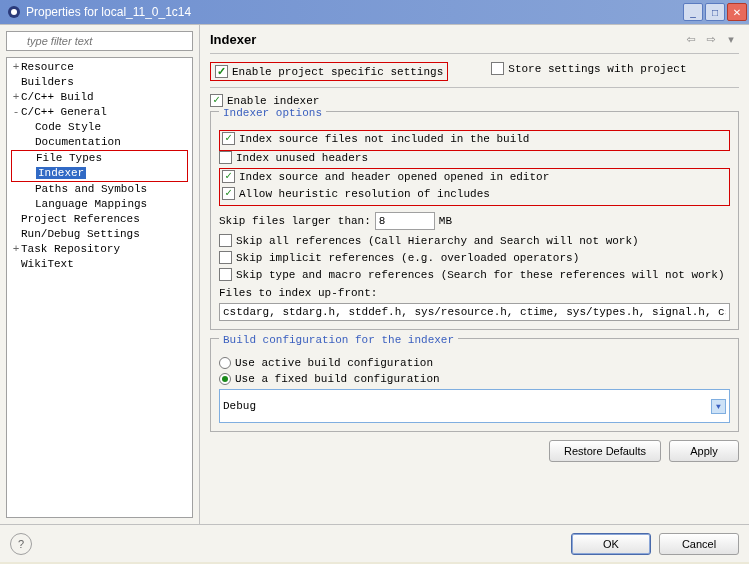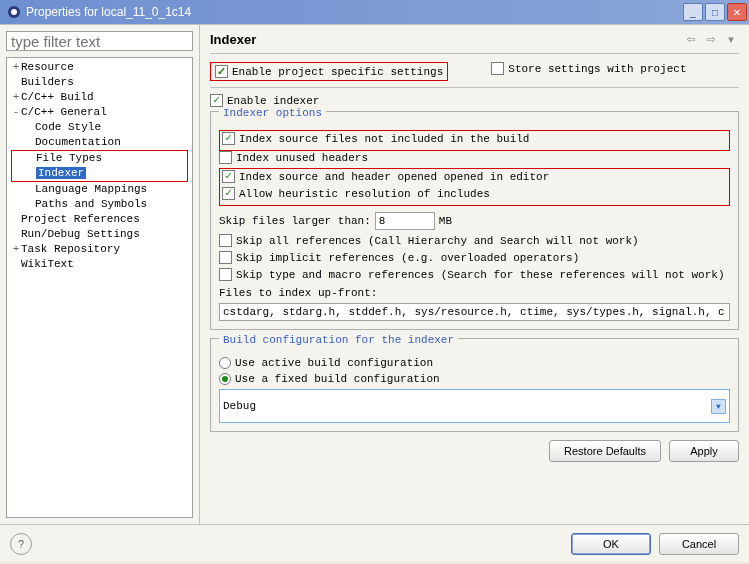--- a/index.html
+++ b/index.html
@@ -6,21 +6,21 @@
 body { font-family: "Tahoma", sans-serif; font-size: 11px; background: #ece9d8; width: 749px; height: 564px; overflow: hidden; }
 .titlebar { height: 24px; background: linear-gradient(to right, #6e8fd0, #8aa6d8); display: flex; align-items: center; padding: 0 2px; color: #fff; }
 .titlebar .icon { width: 16px; height: 16px; margin: 0 4px; }
 .titlebar .title { flex: 1; font-size: 12px; }
 .winbtns { display: flex; gap: 2px; }
 .winbtn { width: 20px; height: 18px; background: #d3ddf0; border: 1px solid #5a7bc0; border-radius: 2px; display: flex; align-items: center; justify-content: center; color: #2a4a9a; font-size: 10px; }
 .winbtn.close { background: #e86a5c; color: #fff; border-color: #b23a2c; }
 .content { display: flex; height: 500px; background: #f4f3ee; border-top: 1px solid #c0c0c0; }
 .sidebar { width: 200px; border-right: 1px solid #c0c0c0; display: flex; flex-direction: column; }
 .filter { margin: 6px; }
-.filter input { width: 100%; height: 20px; border: 1px solid #a0a0a0; padding: 0 4px; font-size: 15px; color: #888; }
+.filter input { width: 100%; height: 20px; border: 1px solid #a0a0a0; padding: 0 20px; font-size: 11px; color: #888; font-style: italic; }
 .tree { flex: 1; padding: 2px 4px; overflow: auto; background: #fff; margin: 0 6px 6px 6px; border: 1px solid #a0a0a0; font-family: "Courier New", monospace; }
 .tree-item { white-space: nowrap; line-height: 15px; cursor: default; position: relative; }
 .tree-item .tw { display: inline-block; width: 10px; text-align: center; color: #666; }
 .main { flex: 1; padding: 6px 10px; position: relative; }
 .main-header { display: flex; align-items: center; border-bottom: 1px solid #c0c0c0; padding-bottom: 6px; margin-bottom: 8px; }
 .main-title { font-size: 13px; font-weight: bold; flex: 1; }
 .arrow-btn { width: 16px; height: 16px; display: inline-flex; align-items: center; justify-content: center; color: #888; margin-left: 4px; }
 .row { display: flex; align-items: center; margin-bottom: 4px; font-family: "Courier New", monospace; }
 .chk { width: 13px; height: 13px; border: 1px solid #7a7a7a; background: #fff; margin-right: 4px; display: inline-flex; align-items: center; justify-content: center; flex-shrink: 0; }
 .chk.checked::after { content: "✓"; color: #1a8a1a; font-size: 11px; font-weight: bold; line-height: 1; }
@@ -66,22 +66,22 @@
     </div>
     <div class="tree" id="tree">
         <div class="tree-item"><span class="tw">+</span><span>Resource</span></div>
         <div class="tree-item"><span class="tw"></span><span>Builders</span></div>
         <div class="tree-item"><span class="tw">+</span><span>C/C++ Build</span></div>
         <div class="tree-item"><span class="tw">-</span><span>C/C++ General</span></div>
         <div class="tree-item indent1"><span class="tw"></span><span>Code Style</span></div>
         <div class="tree-item indent1"><span class="tw"></span><span>Documentation</span></div>
         <div class="tree-item indent1" style="border-top: 1px solid rgb(212, 0, 0); border-left: 1px solid rgb(212, 0, 0); border-right: 1px solid rgb(212, 0, 0);"><span class="tw"></span><span>File Types</span></div>
         <div class="tree-item indent1" style="border-bottom: 1px solid rgb(212, 0, 0); border-left: 1px solid rgb(212, 0, 0); border-right: 1px solid rgb(212, 0, 0);"><span class="tw"></span><span style="background: rgb(49, 106, 197); color: rgb(255, 255, 255); padding: 0px 2px;">Indexer</span></div>
+        <div class="tree-item indent1"><span class="tw"></span><span>Paths and Symbols</span></div>
         <div class="tree-item indent1"><span class="tw"></span><span>Language Mappings</span></div>
-        <div class="tree-item indent1"><span class="tw"></span><span>Paths and Symbols</span></div>
         <div class="tree-item"><span class="tw"></span><span>Project References</span></div>
         <div class="tree-item"><span class="tw"></span><span>Run/Debug Settings</span></div>
         <div class="tree-item"><span class="tw">+</span><span>Task Repository</span></div>
         <div class="tree-item"><span class="tw"></span><span>WikiText</span></div>
       </div>
   </div>
 
   <div class="main">
     <div class="main-header">
       <span class="main-title">Indexer</span>

